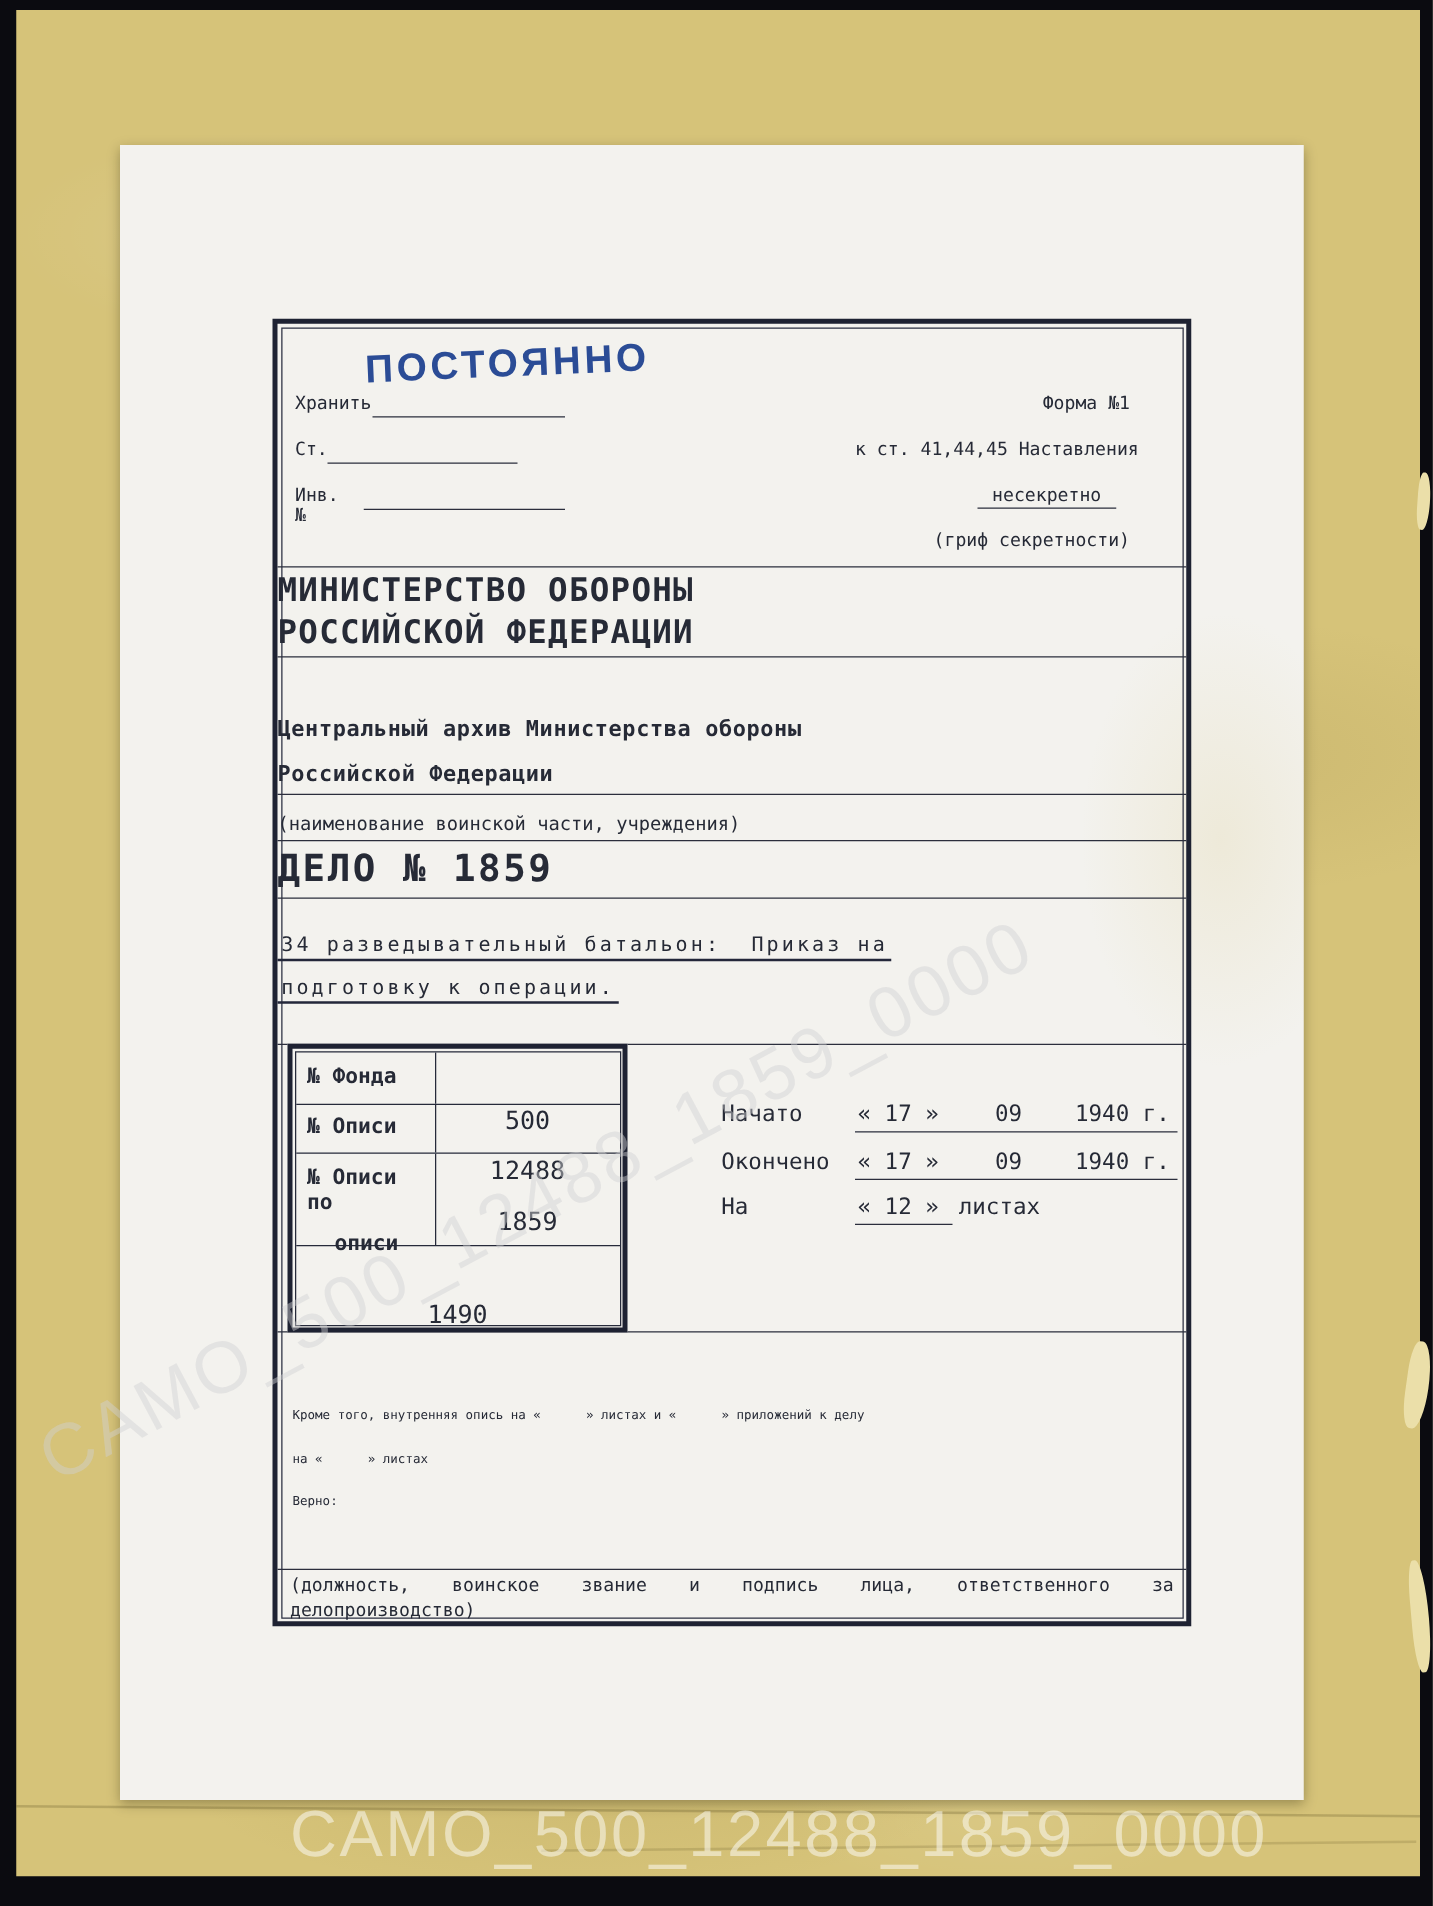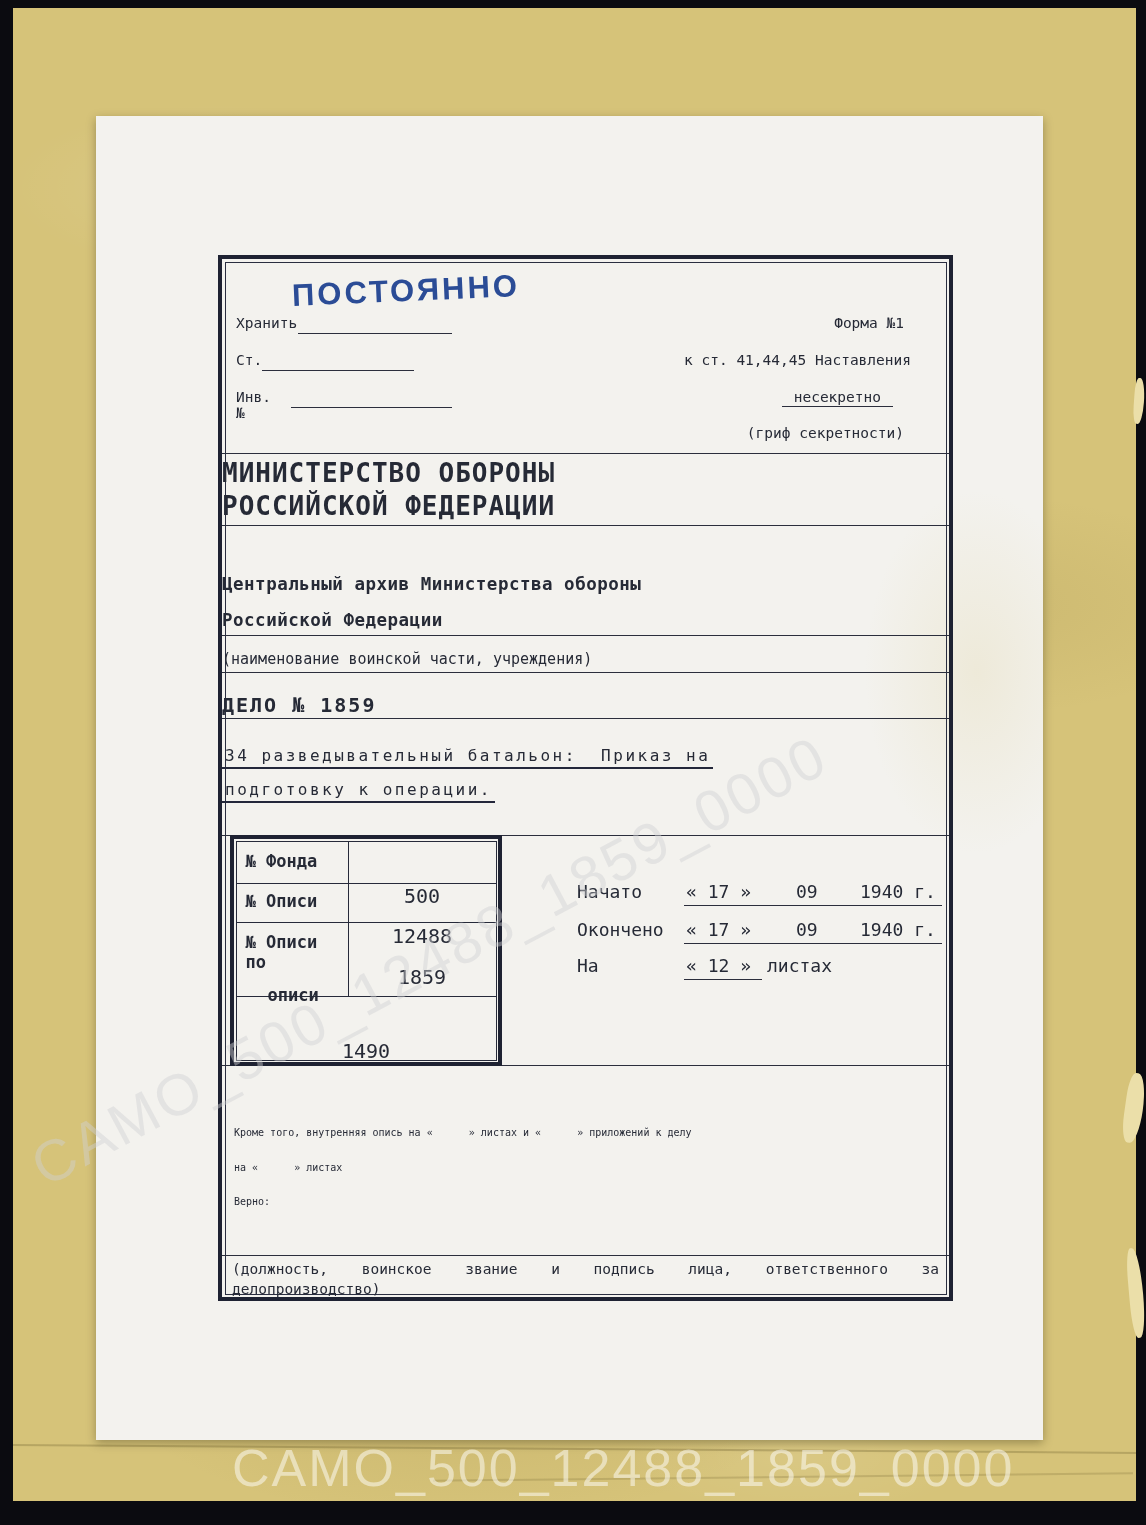--- a/index.html
+++ b/index.html
@@ -31,21 +31,21 @@
          font-weight:bold;font-size:31px;letter-spacing:3px;color:#2b4c96;transform:rotate(-2.5deg);}
   .hfield{position:absolute;left:14px;height:22px;font-size:14.5px;}
   .hfield .lbl{position:absolute;left:0;top:0;}
   .hfield .fill{position:absolute;top:0;height:18px;border-bottom:1.6px solid #2b2e3c;}
   .rfield{position:absolute;font-size:14.5px;white-space:pre;}
   .underlined{border-bottom:1.6px solid #2b2e3c;padding:0 12px 1px 12px;}
   .center-line{position:absolute;left:0;width:100%;white-space:pre;}
   .ministry{font-size:26px;font-weight:bold;letter-spacing:1px;}
   .archive{font-size:17.5px;font-weight:bold;letter-spacing:0.5px;}
   .naim{font-size:15px;}
-  .delo{font-size:20px;font-weight:bold;letter-spacing:2px;margin-top:15px;}
+  .delo{font-size:30px;font-weight:bold;letter-spacing:2px;}
   .title-line{font-size:16px;font-weight:normal;letter-spacing:2.5px;}
   .title-line span{display:inline-block;border-bottom:2.4px solid #23273a;padding:0 3px 2px 3px;white-space:pre;}
   
   .rtable{position:absolute;left:8px;top:576px;width:272px;height:231px;border:4px solid #1e2232;box-sizing:border-box;background:#f3f2ee;}
   .rtable-in{position:absolute;inset:1.5px;border:1.5px solid #262a3a;display:flex;flex-direction:column;}
   .t-row{display:flex;border-bottom:1.6px solid #262a3a;box-sizing:border-box;}
   .t-row:last-child{border-bottom:none;flex:1;}
   .t-label{width:112px;border-right:1.6px solid #262a3a;box-sizing:border-box;padding:9px 0 0 9px;font-weight:bold;font-size:17px;line-height:20px;}
   .t-label .l2{display:block;padding-left:22px;padding-top:13px;}
   .t-value{flex:1;text-align:center;font-size:20px;padding-top:8px;margin-top:34px;}

